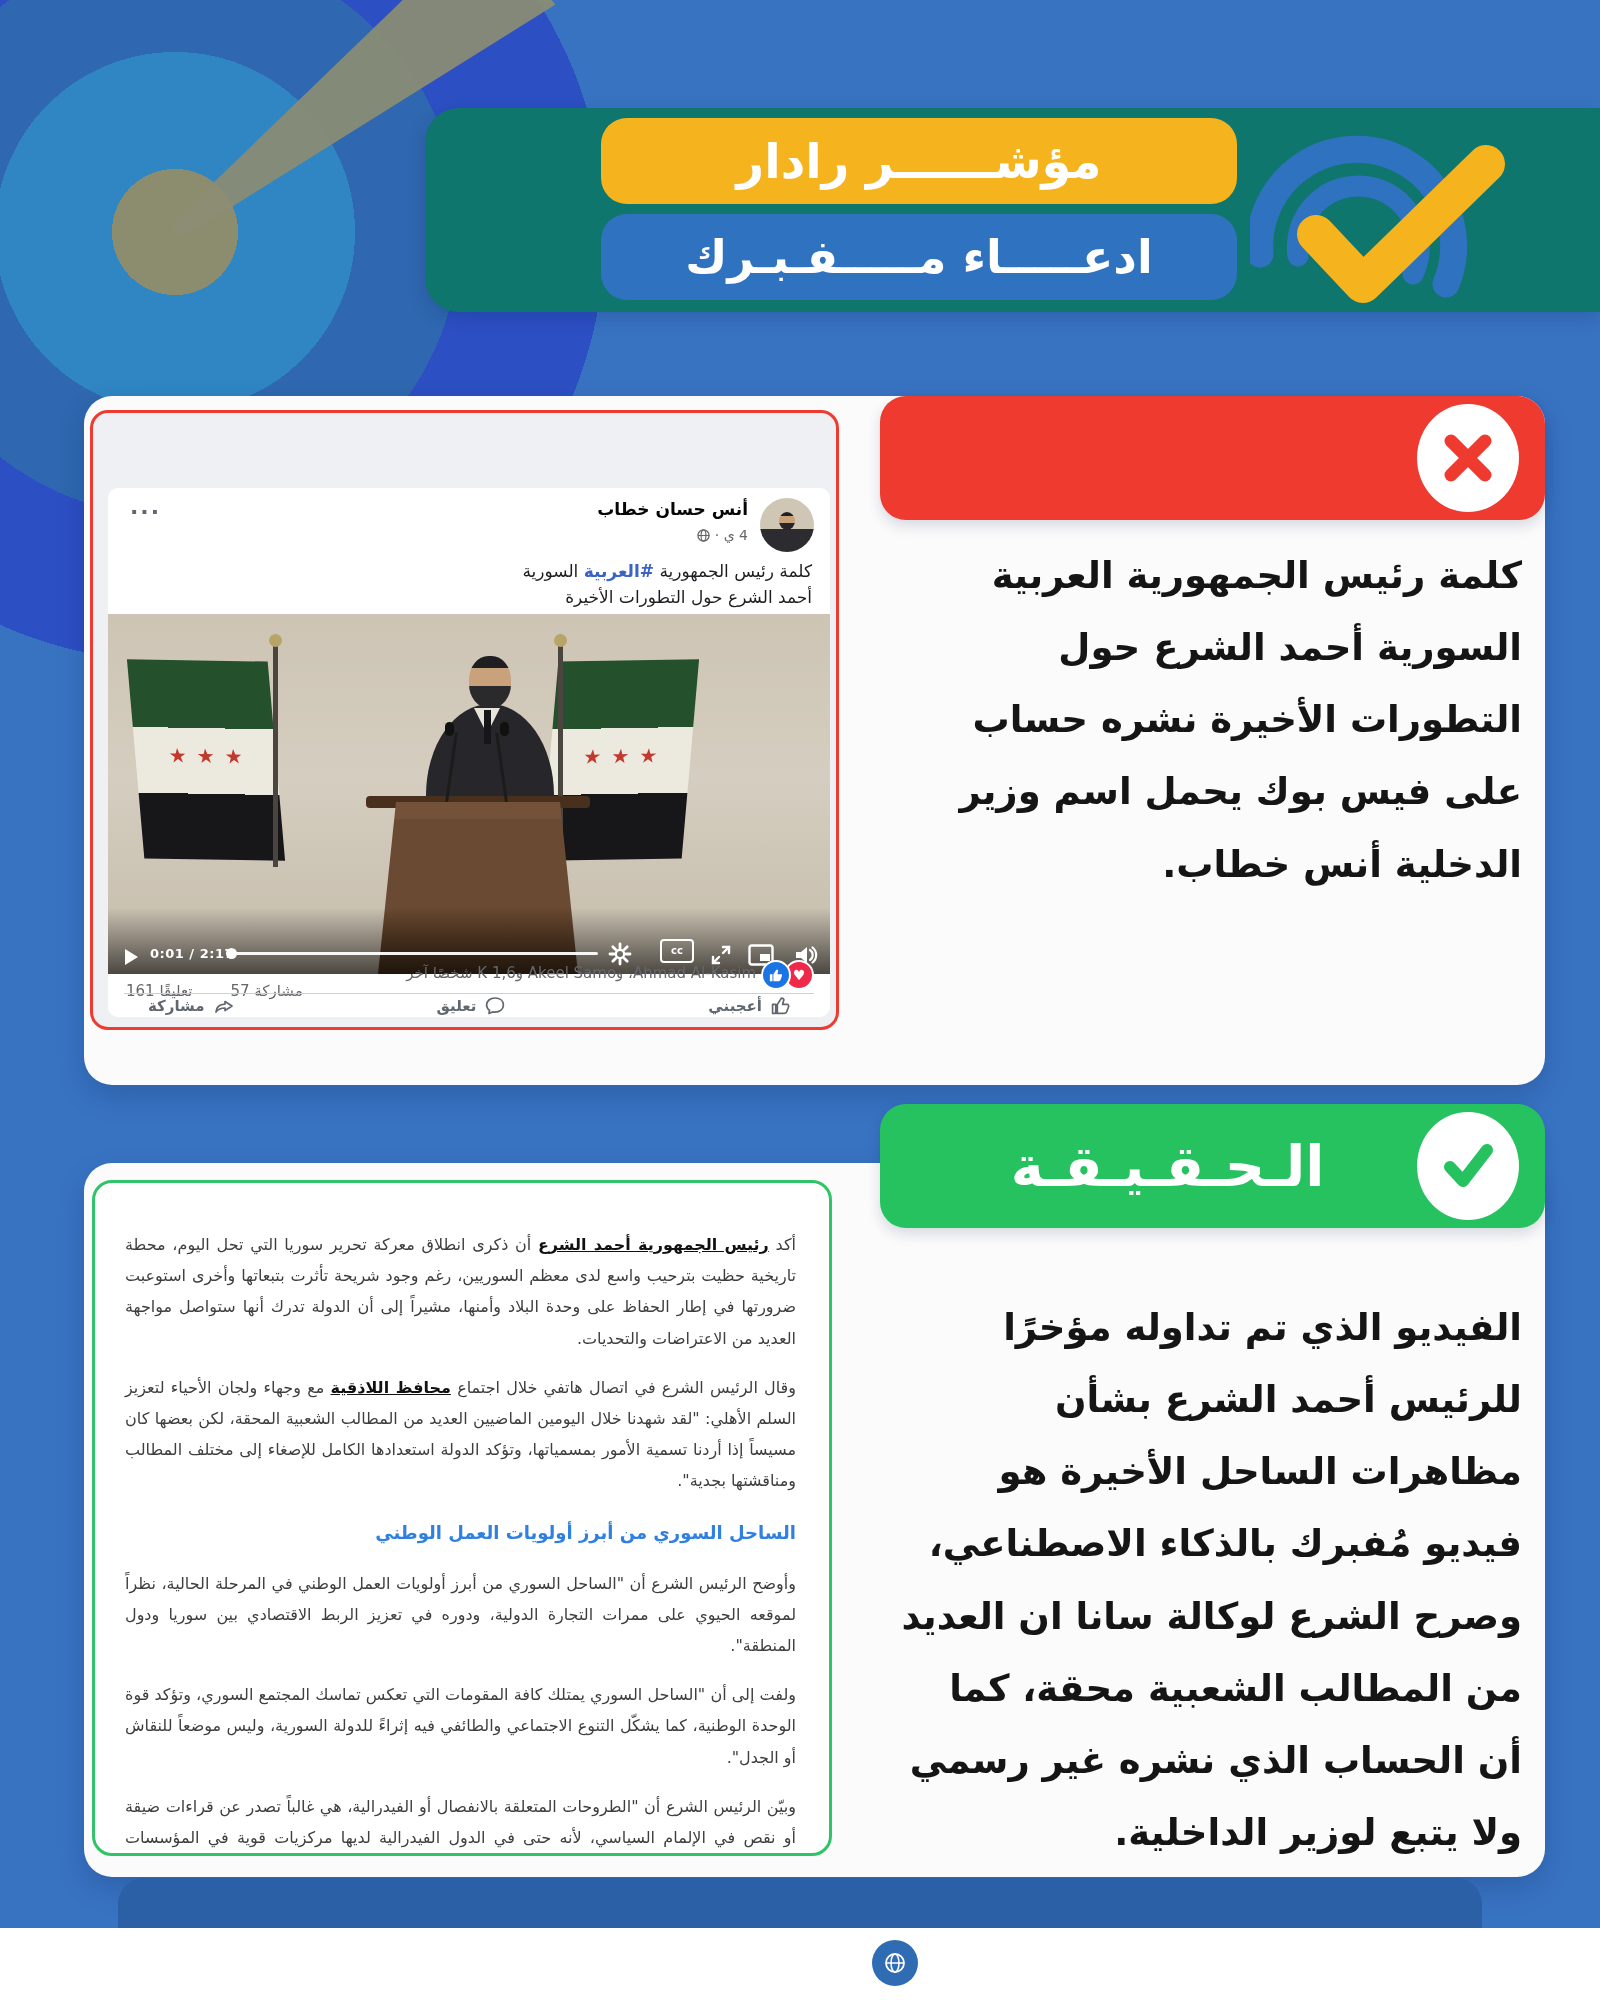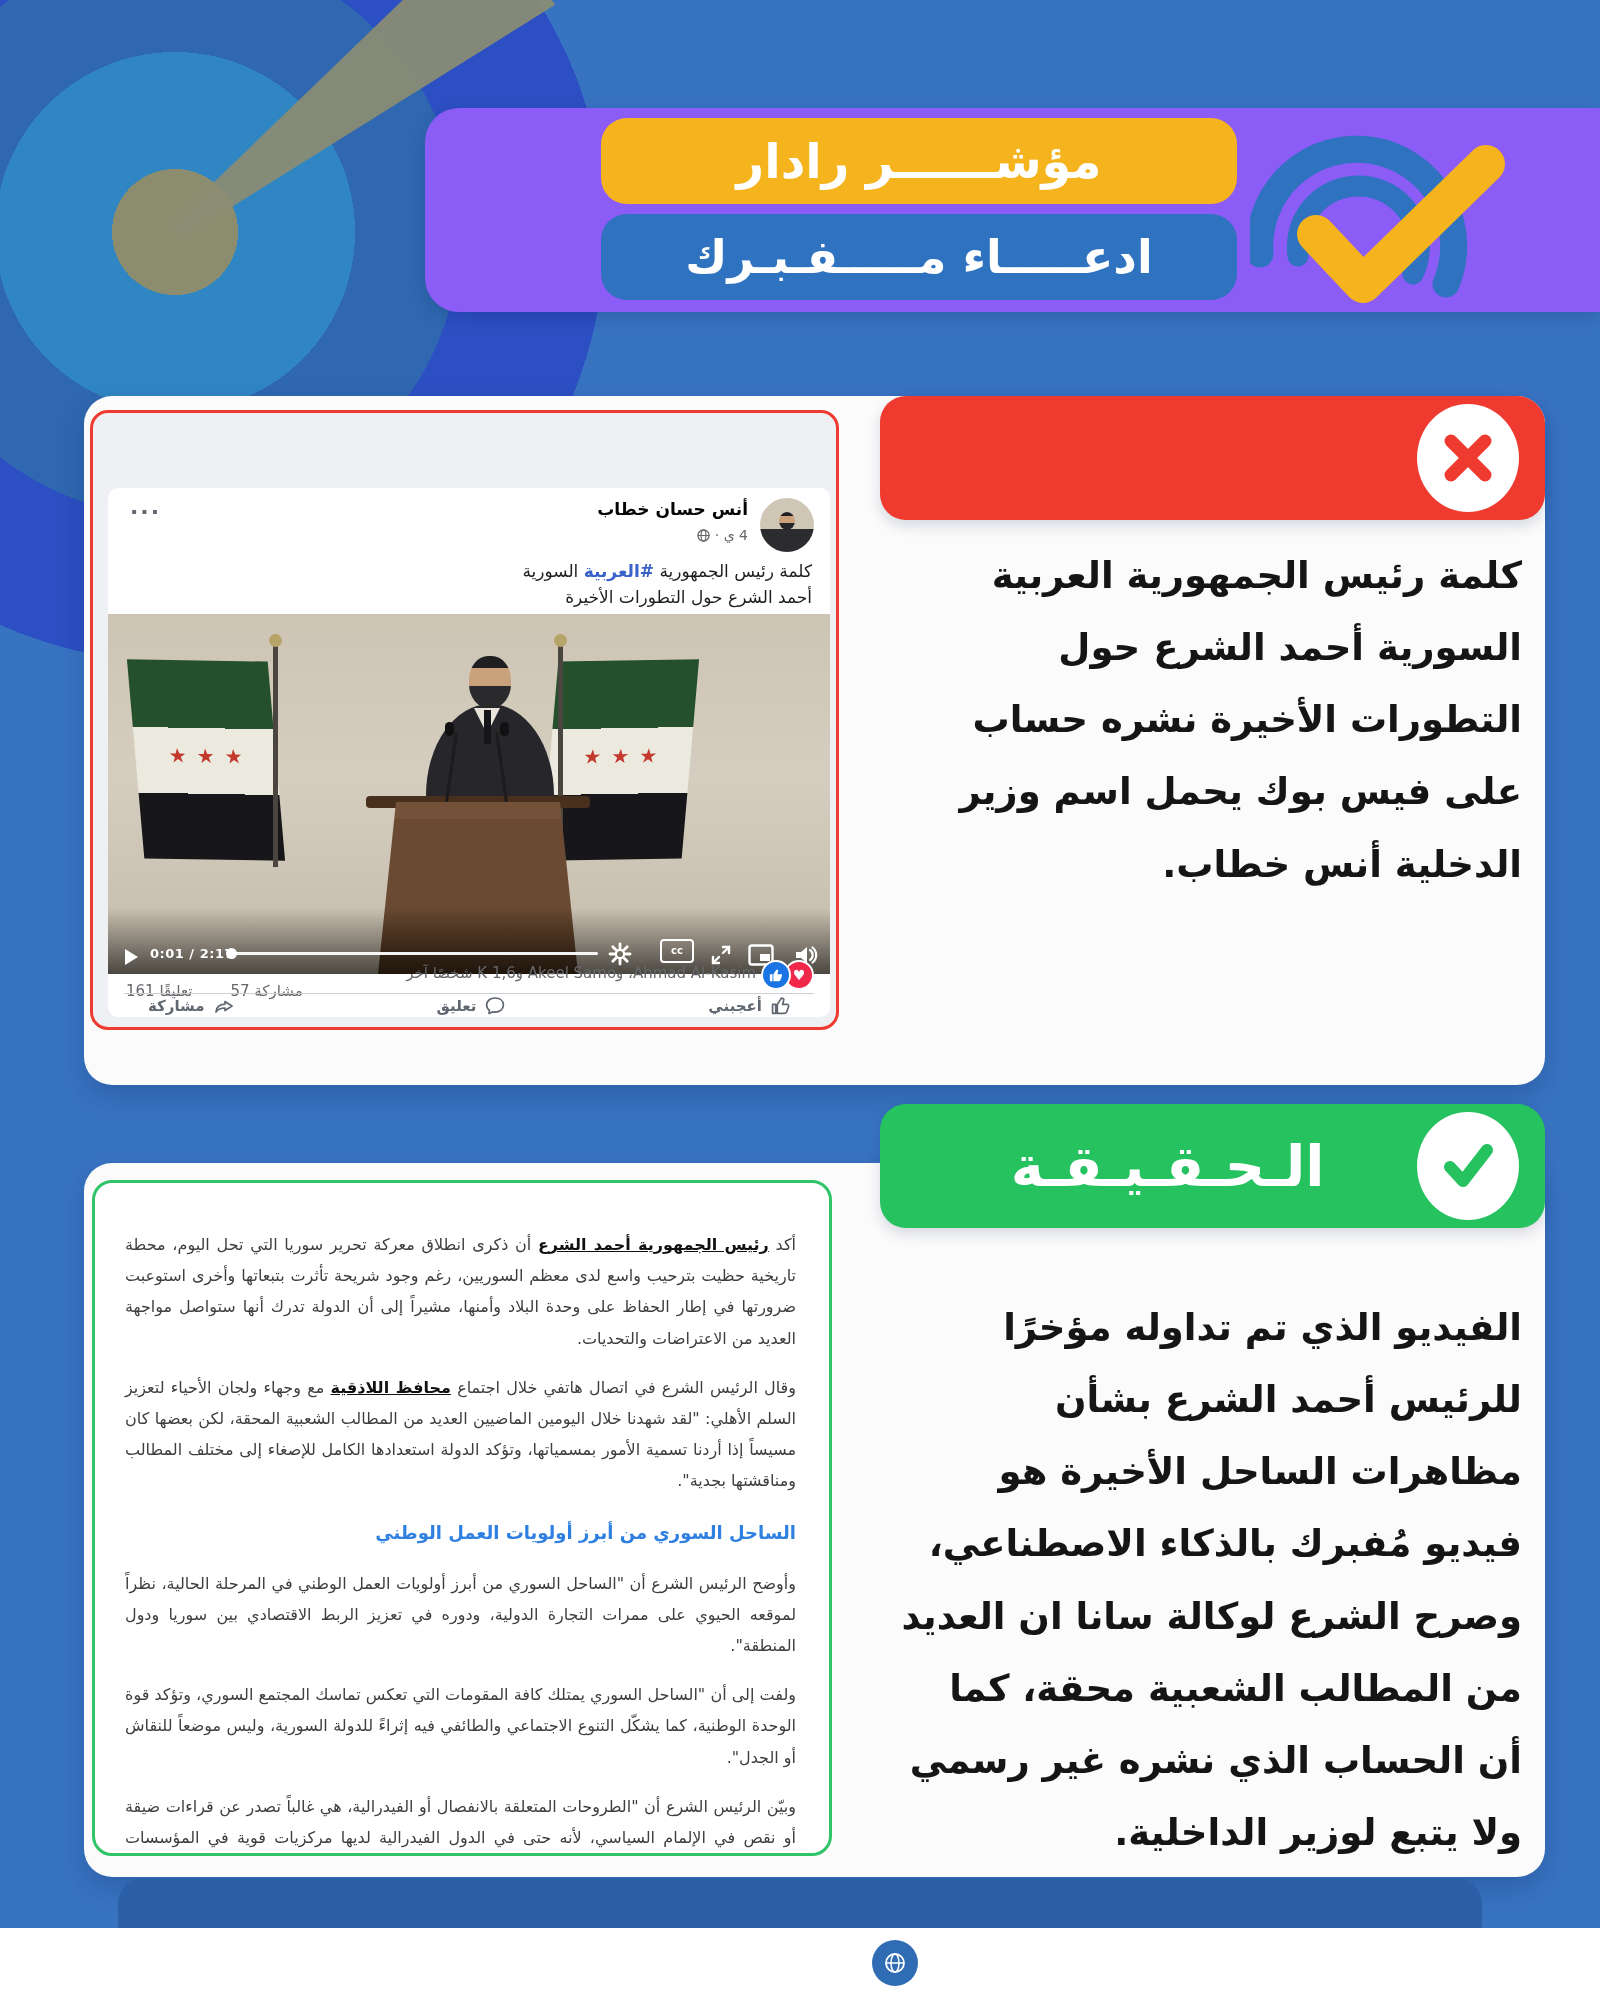--- a/index.html
+++ b/index.html
@@ -15,21 +15,21 @@
       #2f86c2 63px 180px,
       #2f68b0 180px 285px,
       #2c4fc3 285px 430px,
       rgba(44,79,195,0) 430px);}
   .deco-beam{position:absolute;left:175px;top:177px;width:440px;height:110px;
     transform-origin:0 50%;transform:rotate(-38deg);
     clip-path:polygon(0 42%,100% 0,100% 100%,0 58%);
     background:rgba(140,141,115,.92);}
   
   .header-band{position:absolute;left:425px;top:108px;width:1175px;height:204px;
-    background:#8b5cf6;border-radius:34px 0 0 34px;box-shadow:0 6px 18px rgba(10,30,80,.18);}
+    background:#0f766e;border-radius:34px 0 0 34px;box-shadow:0 6px 18px rgba(10,30,80,.18);}
   .pill{position:absolute;left:176px;width:636px;height:86px;border-radius:26px;
     display:flex;align-items:center;justify-content:center;
     color:#fff;font-weight:bold;font-size:48px;}
   .pill-yellow{top:10px;background:#f5b31e;}
   .pill-blue{top:106px;background:#2f72c0;font-size:46px;}
   .logo{position:absolute;left:1250px;top:112px;width:276px;height:196px;}
   
   .big-card{position:absolute;left:84px;width:1461px;background:#fbfbfb;border-radius:28px;
     box-shadow:0 12px 28px rgba(10,30,80,.20);}
   .card-claim{top:396px;height:689px;}

